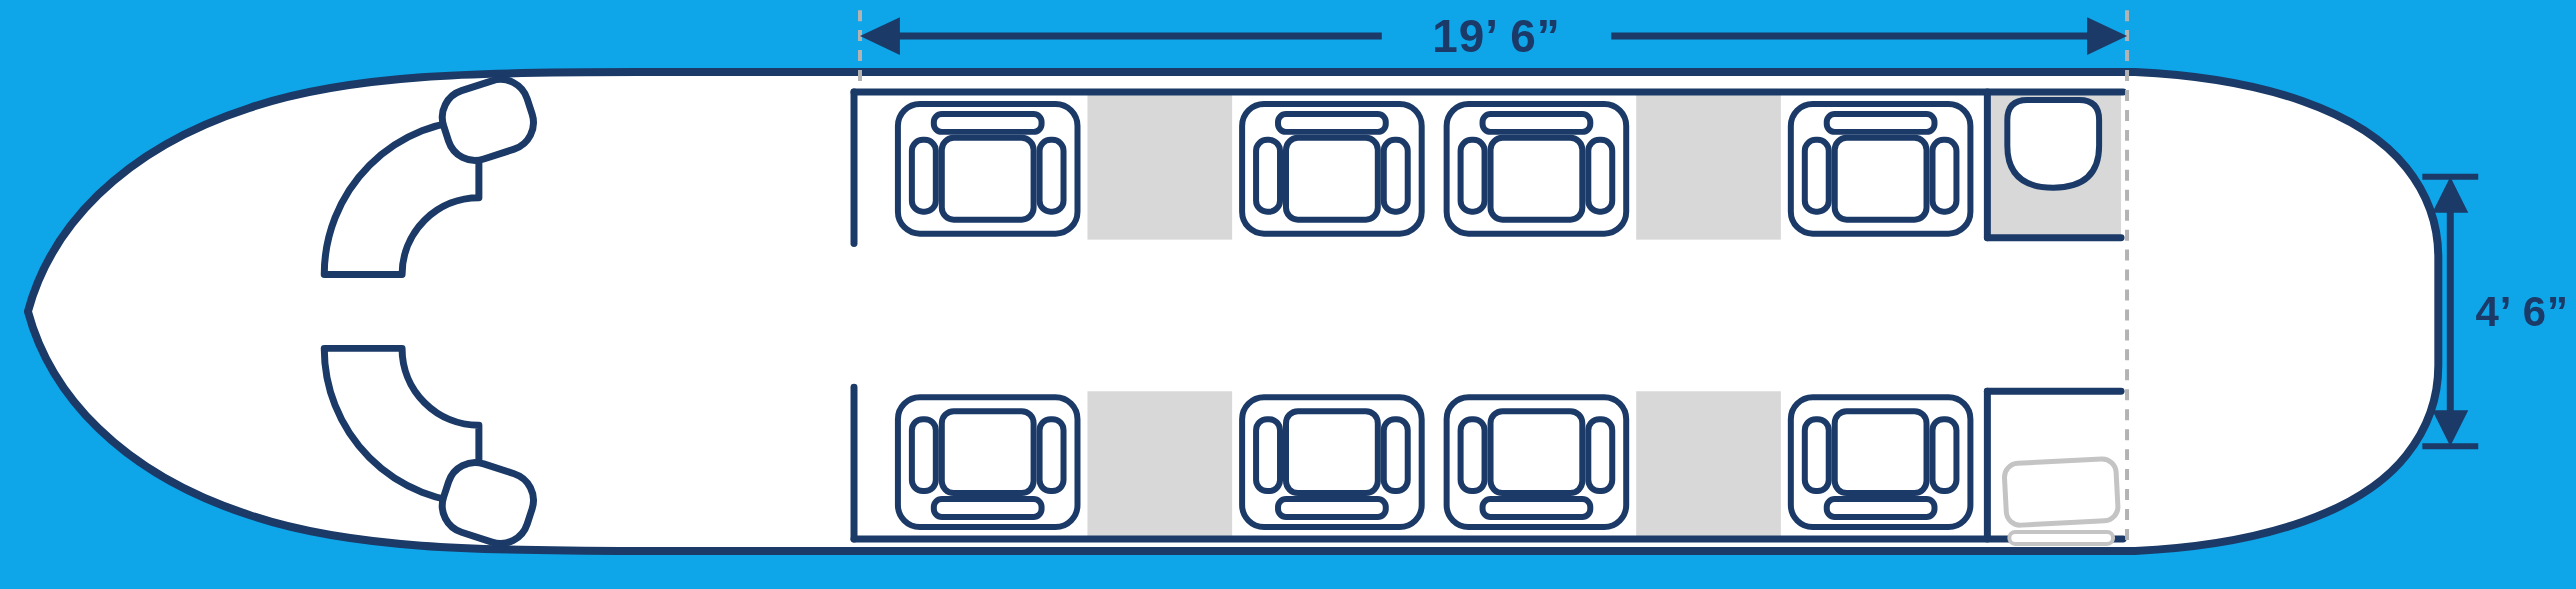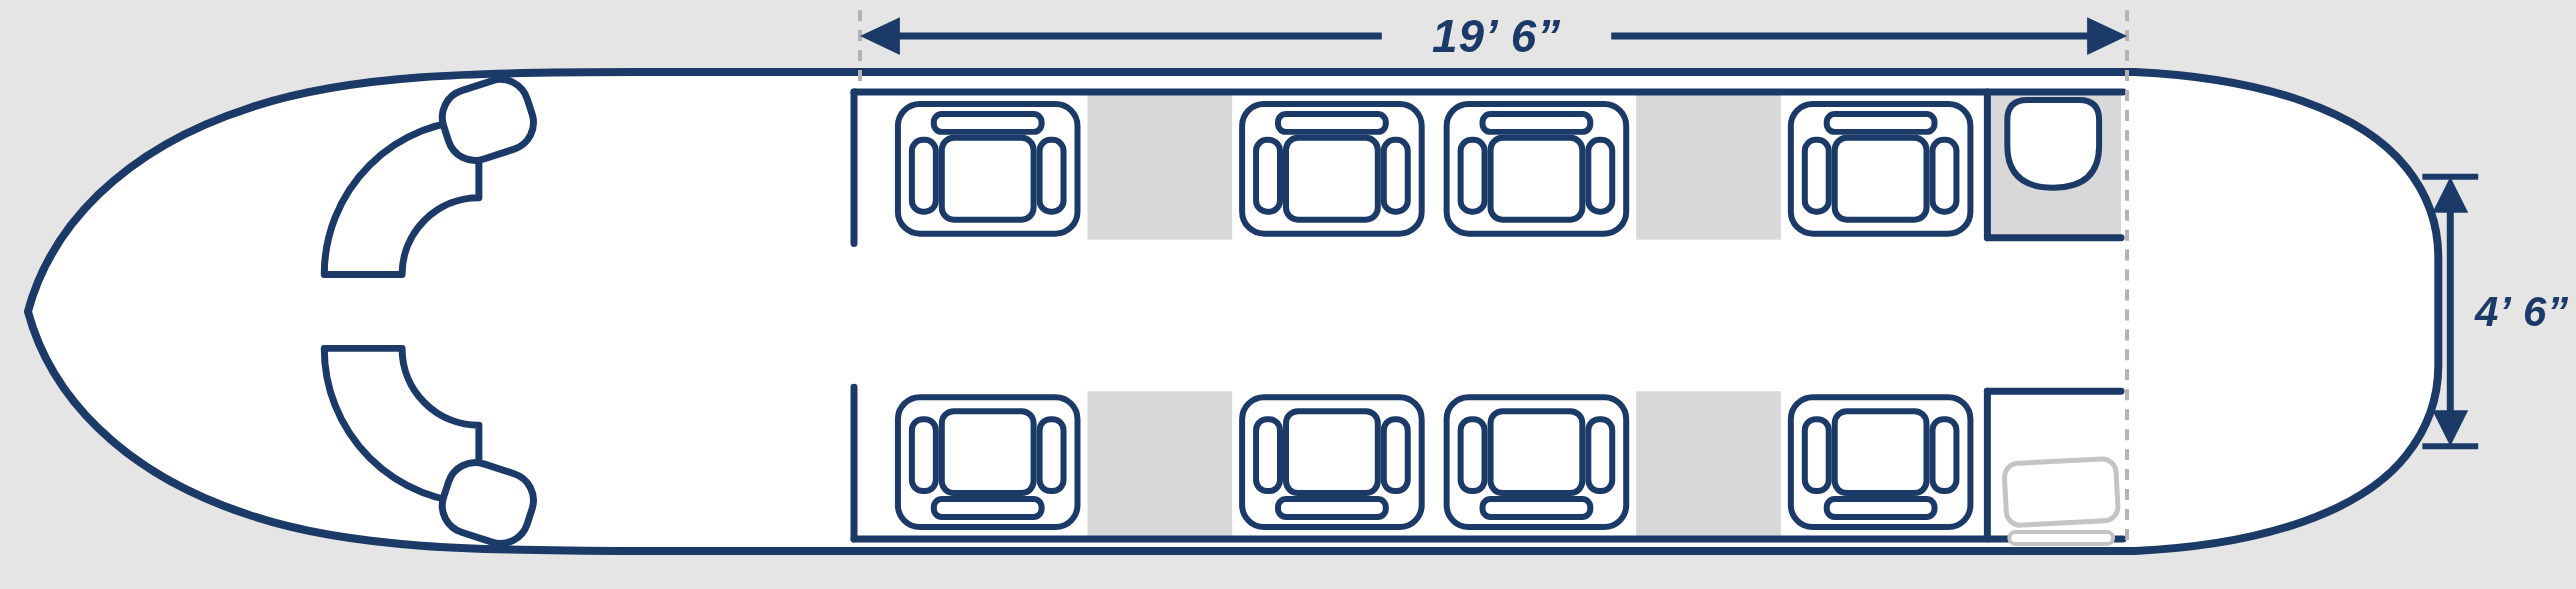--- a/index.html
+++ b/index.html
@@ -1,22 +1,21 @@
 <!DOCTYPE html>
 <html><head>
 <meta charset="utf-8">
 <style>
   html, body { margin: 0; padding: 0; background: #ffffff; }
   .stage {
     position: relative;
     width: 2576px;
     height: 590px;
-    background: #e5e5e5;
+    background: #0ea5e9;
     font-family: "Liberation Sans", sans-serif;
-    font-style: italic;
   }
   svg { display: block; }
   .dim-label {
     font-family: "Liberation Sans", sans-serif;
     font-weight: 700;
     fill: #1b3a67;
     letter-spacing: 1px;
   }
 </style>
 </head>

